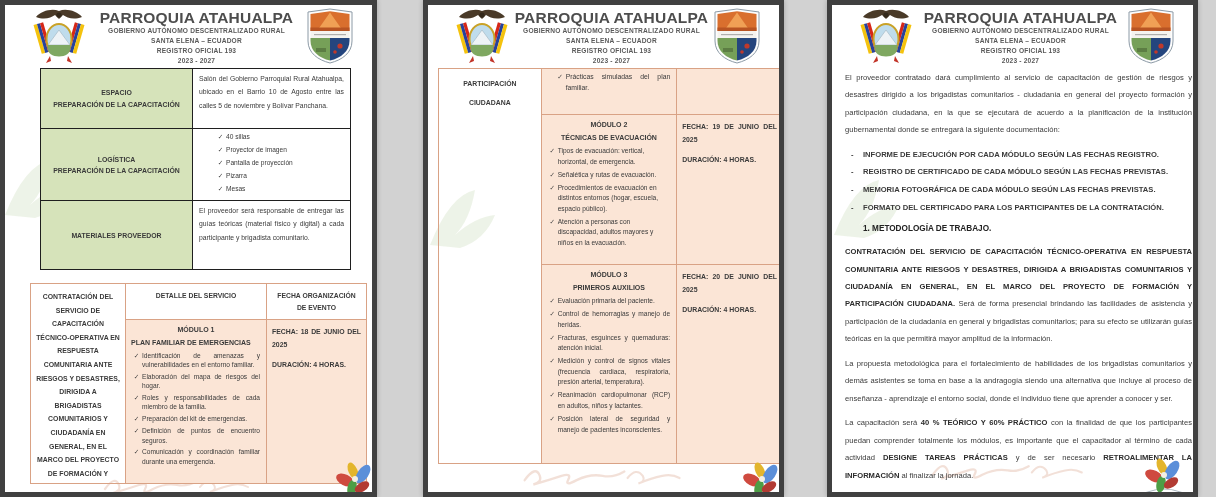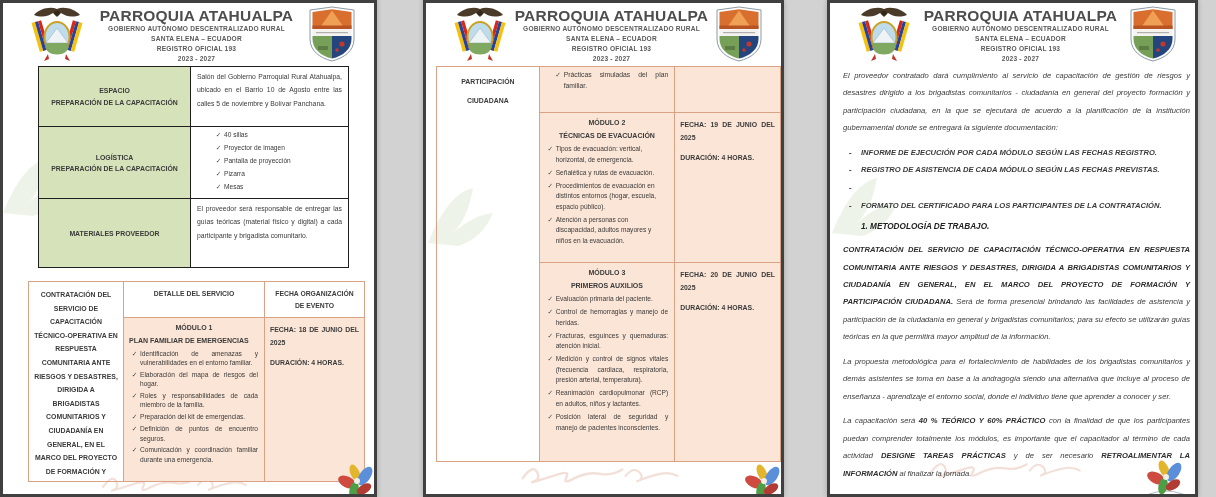--- a/index.html
+++ b/index.html
@@ -1,18 +1,18 @@
 <!DOCTYPE html>
 <html><head>
 <meta charset="utf-8">
 <style>
   html,body{margin:0;padding:0;background:#d2d2d2;}
   #canvas{position:relative;width:1216px;height:497px;overflow:hidden;background:#d2d2d2;
           font-family:"Liberation Sans",sans-serif;color:#3a3a3a;}
-  .page{position:absolute;top:0;height:497px;background:#fff;border:3px solid #404040;
+  .page{position:absolute;top:0;height:497px;background:#fff;border:5px solid #404040;
         box-shadow:0 0 5px rgba(0,0,0,.22);box-sizing:border-box;overflow:hidden;}
   #page1{left:0;width:377px;}
   #page2{left:423px;width:361px;}
   #page3{left:827px;width:371px;}
 
   
   .hdr{display:flex;align-items:flex-start;justify-content:space-between;padding:3px 16px 0 24px;height:60px;box-sizing:border-box;}
   .hdr-mid{flex:1;text-align:center;padding-top:2px;}
   .gad-title{font-size:15.5px;font-weight:800;color:#4d4d4d;letter-spacing:.2px;line-height:1.05;}
   .gad-sub{font-size:6.6px;font-weight:bold;color:#5a5a5a;line-height:1.5;letter-spacing:.2px;}
@@ -40,21 +40,21 @@
   .fecha{font-weight:bold;font-size:6.9px;line-height:1.9;text-align:justify;margin:2px 0 10px;}
   .dur{font-weight:bold;font-size:6.9px;}
 
   
   .chk{display:flex;font-size:6.6px;line-height:1.42;margin-bottom:2.5px;}
   .chk .ck{flex:0 0 11px;text-align:center;}
   .chk .ct{flex:1;text-align:justify;padding-right:1px;}
   .chk.wide{line-height:1.6;}
 
   
-  .p3body{position:absolute;left:13px;top:64px;width:347px;font-size:7.6px;line-height:2.3;text-align:justify;font-style:italic;}
+  .p3body{position:absolute;left:13px;top:64px;width:347px;font-size:7.6px;line-height:2.3;text-align:justify;}
   .p3body p{margin:0 0 7px;}
   .bullets{margin:0 0 4px 6px;}
   .bullet{display:flex;font-weight:bold;line-height:2.32;}
   .bullet .dash{flex:0 0 12px;}
   .h6{font-weight:bold;font-size:8.2px;margin:4px 0 4px 18px;color:#222;}
   b,.bold{font-weight:bold;color:#2c2c2c;}
 
   
   .flower{position:absolute;}
   .wm-script{position:absolute;opacity:.5;}
@@ -386,24 +386,25 @@
     <div class="p3body">
       <p>El proveedor contratado dará cumplimiento al servicio de capacitación de gestión de riesgos y desastres dirigido a los brigadistas comunitarios - ciudadanía en general del proyecto formación y participación ciudadana, en la que se ejecutará de acuerdo a la planificación de la institución gubernamental donde se entregará la siguiente documentación:</p>
 
       <div class="bullets">
         <div class="bullet">
             <span class="dash">-</span>
             <span>INFORME DE EJECUCIÓN POR CADA MÓDULO SEGÚN LAS FECHAS REGISTRO.</span>
           </div>
         <div class="bullet">
             <span class="dash">-</span>
-            <span>REGISTRO DE ASISTENCIA DE CADA MÓDULO SEGÚN LAS FECHAS PREVISTAS.</span>
+            <span>REGISTRO DE CERTIFICADO DE CADA MÓDULO SEGÚN LAS FECHAS PREVISTAS.</span>
           </div>
         <div class="bullet">
             <span class="dash">-</span>
+            <span>MEMORIA FOTOGRÁFICA DE CADA MÓDULO SEGÚN LAS FECHAS PREVISTAS.</span>
           </div>
         <div class="bullet">
             <span class="dash">-</span>
             <span>FORMATO DEL CERTIFICADO PARA LOS PARTICIPANTES DE LA CONTRATACIÓN.</span>
           </div>
       </div>
 
       <div class="h6">1. METODOLOGÍA DE TRABAJO.</div>
 
       <p><span class="bold">CONTRATACIÓN DEL SERVICIO DE CAPACITACIÓN TÉCNICO-OPERATIVA EN RESPUESTA COMUNITARIA ANTE RIESGOS Y DESASTRES, DIRIGIDA A BRIGADISTAS COMUNITARIOS Y CIUDADANÍA EN GENERAL, EN EL MARCO DEL PROYECTO DE FORMACIÓN Y PARTICIPACIÓN CIUDADANA.</span><span> Será de forma presencial brindando las facilidades de asistencia y participación de la ciudadanía en general y brigadistas comunitarios; para su efecto se utilizarán guías teóricas en la que permitirá mayor amplitud de la información.</span></p>

